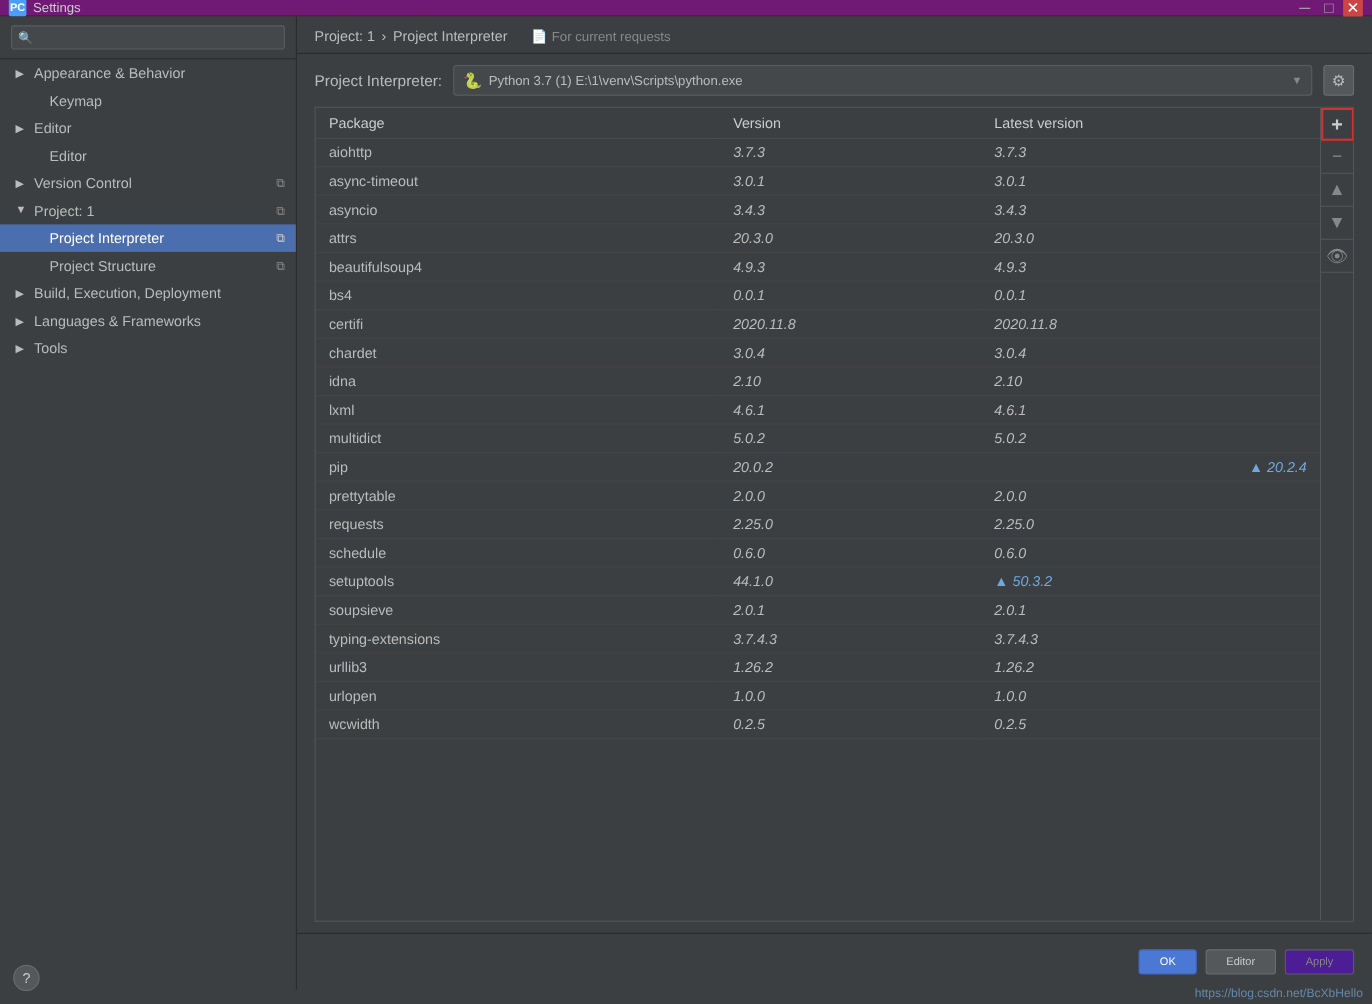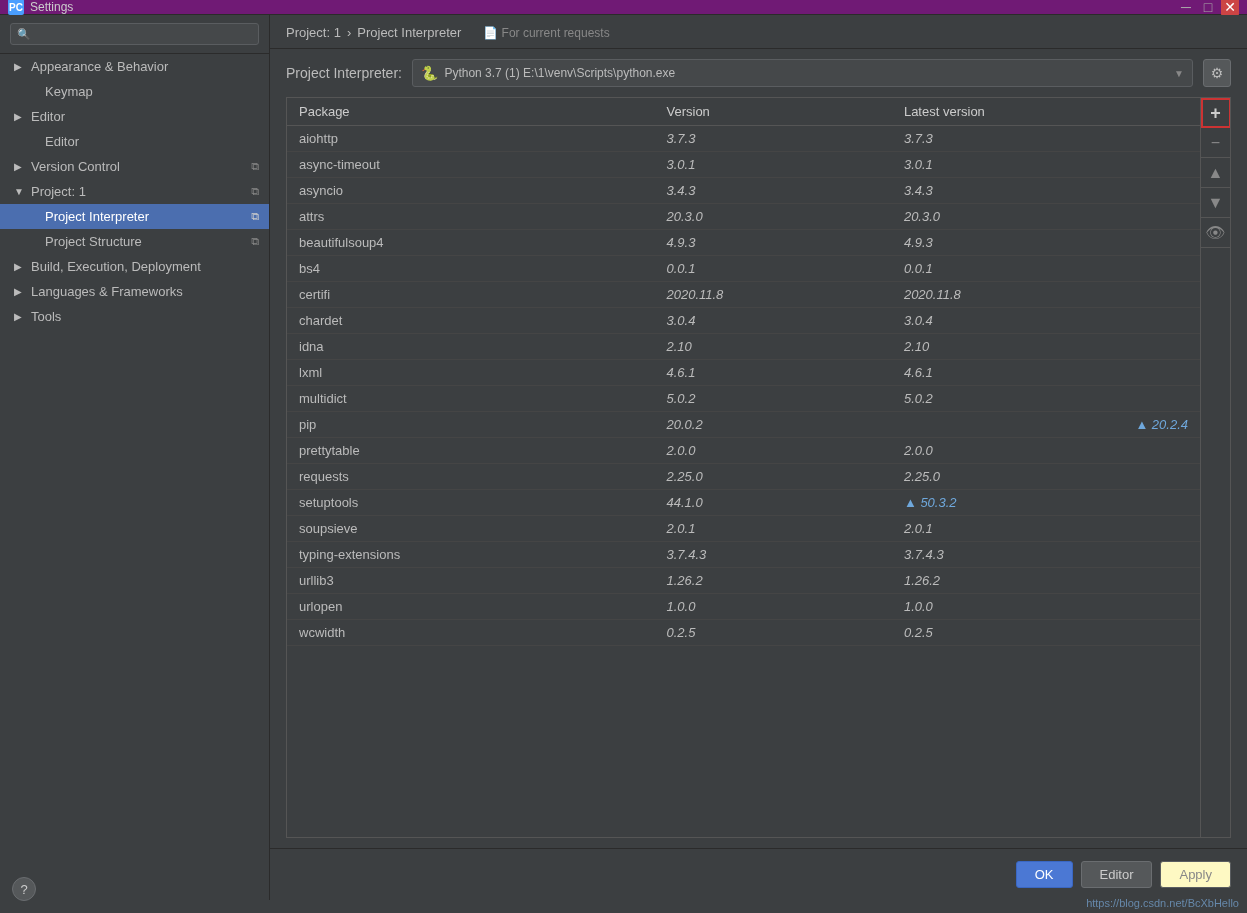--- a/index.html
+++ b/index.html
@@ -282,34 +282,34 @@
       bottom: 4px;
       right: 8px;
       font-size: 11px;
       color: #6688aa;
     }
     .btn {
       padding: 5px 18px;
       border-radius: 3px;
       border: 1px solid;
       cursor: pointer;
-      font-size: 13px;
+      font-size: 10px;
     }
     .btn-ok {
       background: #4b78d4;
       border-color: #3a67c3;
       color: white;
     }
     .btn-cancel {
       background: #55585a;
       border-color: #6a6d70;
       color: #cccccc;
     }
     .btn-apply {
-      background: #fef9c3;
+      background: #4c1d95;
       border-color: #5a5d60;
       color: #888888;
     }
 
     
     .help-btn {
       position: absolute;
       bottom: 12px;
       left: 12px;
       width: 24px; height: 24px;
@@ -498,20 +498,25 @@
                 <td style="font-style: normal;">prettytable</td>
                 <td>2.0.0</td>
                 <td>2.0.0</td>
               </tr>
               <tr>
                 <td style="font-style: normal;">requests</td>
                 <td>2.25.0</td>
                 <td>2.25.0</td>
               </tr>
               <tr>
+                <td style="font-style: normal;">schedule</td>
+                <td>0.6.0</td>
+                <td>0.6.0</td>
+              </tr>
+              <tr>
                 <td style="font-style: normal;">setuptools</td>
                 <td>44.1.0</td>
                 <td style="color: rgb(111, 168, 220);">▲ 50.3.2</td>
               </tr>
               <tr>
                 <td style="font-style: normal;">soupsieve</td>
                 <td>2.0.1</td>
                 <td>2.0.1</td>
               </tr>
               <tr>

